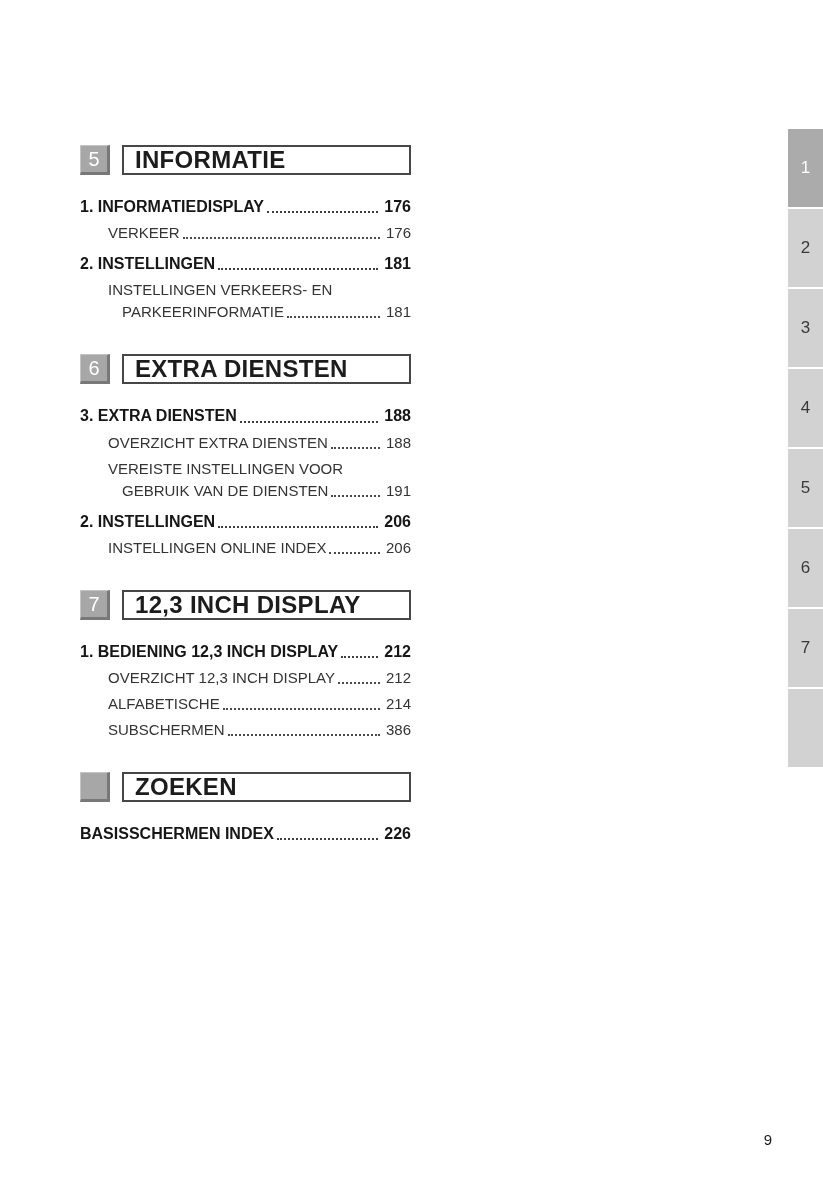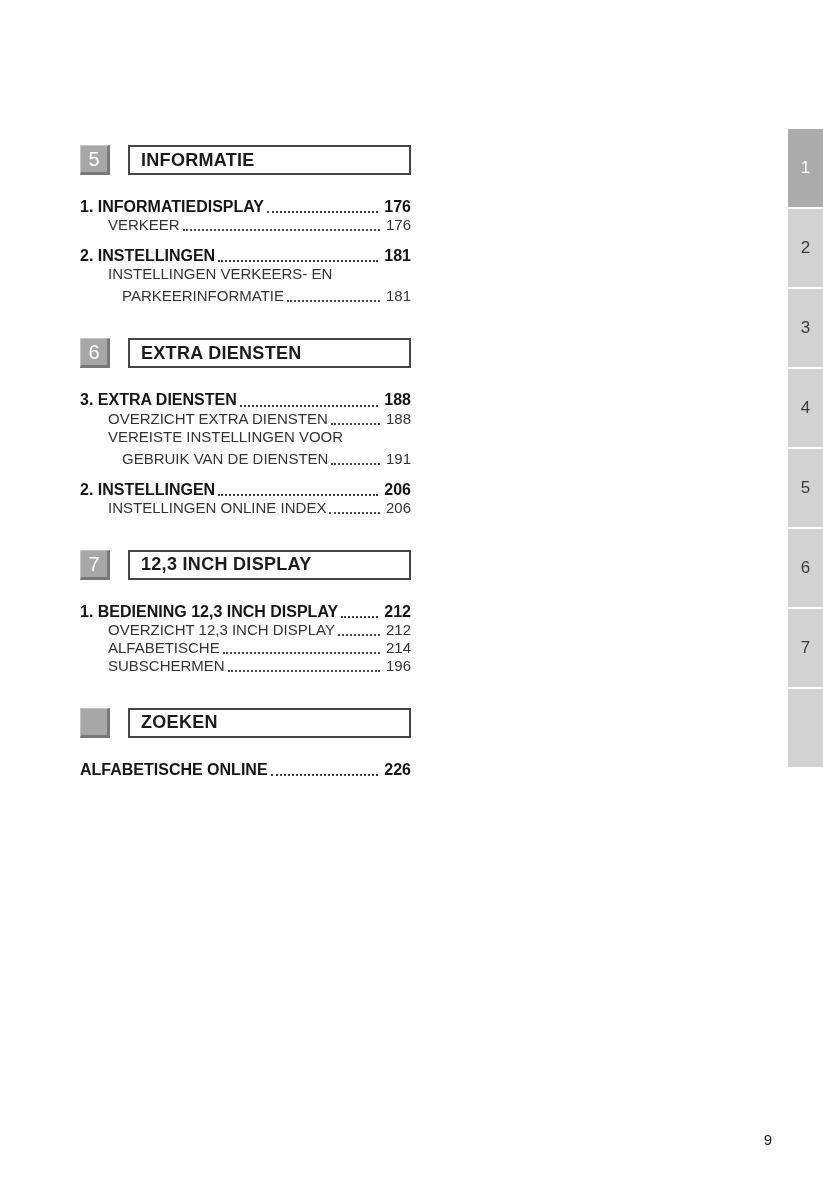--- a/index.html
+++ b/index.html
@@ -21,30 +21,30 @@
   .badge{
     width:30px;height:30px;box-sizing:border-box;
     background:#a7a7a7;
     border-right:3px solid #787878;border-bottom:3px solid #787878;
     border-top:1px solid #c4c4c4;border-left:1px solid #c4c4c4;
     color:#ffffff;font-size:20px;line-height:1;
     display:flex;align-items:center;justify-content:center;
     flex:0 0 30px;
   }
   .title-box{
-    flex:1;margin-left:18px;box-sizing:border-box;
+    flex:1;margin-left:12px;box-sizing:border-box;
     border:2px solid #474747;
     display:flex;align-items:center;
     padding-left:11px;
-    font-size:18px;font-weight:bold;letter-spacing:.3px;color:#1c1c1c;
+    font-size:24px;font-weight:bold;letter-spacing:.3px;color:#1c1c1c;
   }
   .entry{line-height:1.2;}
   .entry .row{display:flex;}
   .e1{margin-top:12px;font-size:16px;font-weight:bold;color:#161616;}
-  .e2{font-size:15px;font-weight:normal;color:#343434;padding-left:28px;}
+  .e2{margin-top:8px;font-size:15px;font-weight:normal;color:#343434;padding-left:28px;}
   .etext{white-space:nowrap;}
   .cont-indent{padding-left:14px;white-space:nowrap;}
   .dots{
     flex:1;min-width:8px;
     border-bottom:2px dotted #3e3e3e;
     margin:0 6px 3px 3px;
   }
   .e2 .dots{border-bottom:2px dotted #4a4a4a;}
   .epage{white-space:nowrap;}
   .line2{margin-top:4px;}
@@ -173,32 +173,32 @@
     <div class="row">
       <span class="etext">ALFABETISCHE</span>
       <span class="dots"></span>
       <span class="epage">214</span>
     </div>
   </div>
         <div class="entry e2">
     <div class="row">
       <span class="etext">SUBSCHERMEN</span>
       <span class="dots"></span>
-      <span class="epage">196</span>
+      <span class="epage">386</span>
     </div>
   </div>
       </div>
       <div class="section">
     <div class="section-header">
       <div class="badge"></div>
       <div class="title-box">ZOEKEN</div>
     </div>
   <div class="entry e1">
     <div class="row">
-      <span class="etext">ALFABETISCHE ONLINE</span>
+      <span class="etext">BASISSCHERMEN INDEX</span>
       <span class="dots"></span>
       <span class="epage">226</span>
     </div>
   </div>
       </div>
     </div>
 
   <div class="tab-rail">
       <div class="tab active">1</div>
       <div class="tab">2</div>

